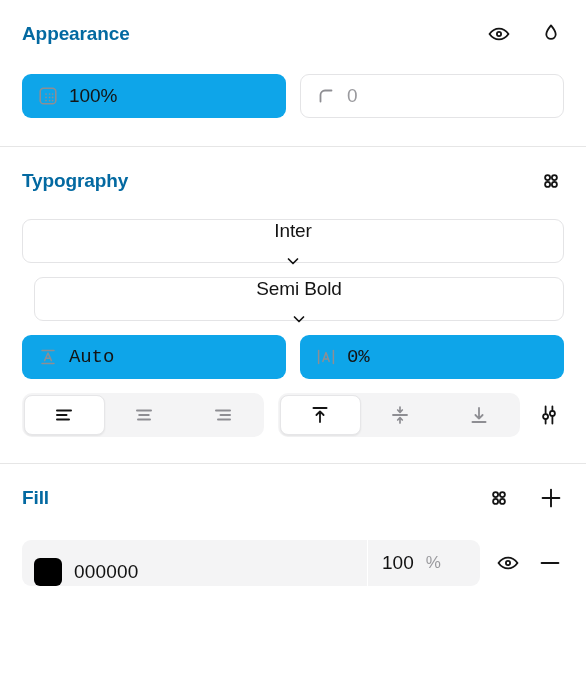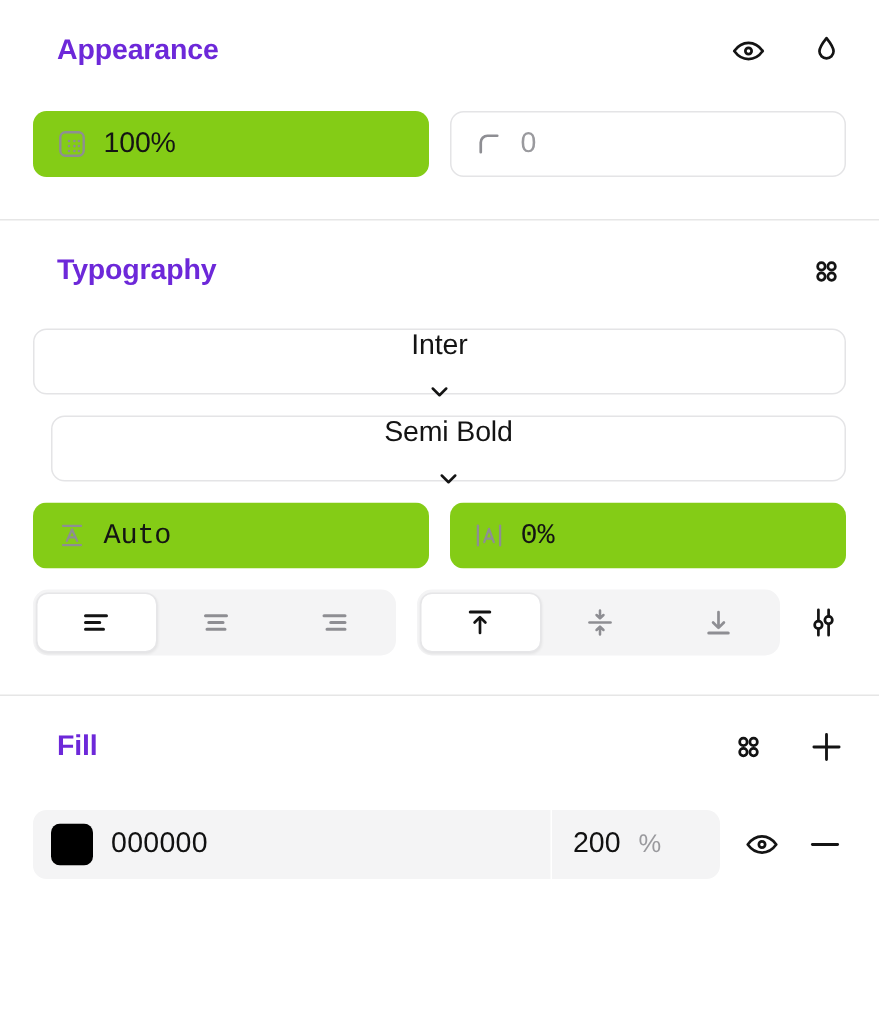--- a/index.html
+++ b/index.html
@@ -12,38 +12,38 @@
   }
   .panel { width: 586px; height: 680px; position: relative; }
 
   
   .section { padding: 0 22px; }
   .section-header {
     display: flex; align-items: center; justify-content: space-between;
     height: 44px;
   }
   .section-title {
-    font-size: 19px; font-weight: 700; letter-spacing: -0.1px; color: #6d28d9; margin-left: 16px;
+    font-size: 19px; font-weight: 700; letter-spacing: -0.1px; color: #0369a1;
   }
   .header-actions { display: flex; align-items: center; gap: 26px; }
   .icon-btn {
     width: 26px; height: 26px;
     display: flex; align-items: center; justify-content: center;
     cursor: pointer; background: none; border: none;
   }
   .divider { height: 1px; background: #e6e6e6; width: 100%; }
 
   
   .row { display: flex; align-items: center; gap: 14px; }
   .field {
     height: 44px; border-radius: 9px;
     display: flex; align-items: center; gap: 10px;
     padding: 0 14px;
     font-size: 19px; color: #141414;
-    background: #84cc16; border: 1px solid transparent;
+    background: #0ea5e9; border: 1px solid transparent;
   }
   .field.outline { background: #ffffff; border: 1px solid #e4e4e6; }
   .field .val { font-size: 19px; letter-spacing: -0.1px; }
   .field .val.muted { color: #9a9a9e; }
   .flex1 { flex: 1 1 0; min-width: 0; }
 
   .select {
     justify-content: space-between;
     flex-direction: column;
   }
@@ -75,21 +75,21 @@
   }
   .seg .opt.active {
     background: #ffffff; border: 1px solid #e6e6e8;
     box-shadow: 0 1px 2px rgba(0,0,0,0.07);
   }
 
   
   .fill-row { display: flex; align-items: center; gap: 14px; }
   .fill-field {
     flex: 1 1 0; height: 46px; background: #f4f4f5; border-radius: 9px;
-    display: flex; align-items: center;
+    display: flex; align-items: flex-end;
   }
   .swatch-wrap { display: flex; align-items: center; gap: 12px; padding: 0 12px; flex: 1 1 auto; }
   .swatch {
     width: 28px; height: 28px; border-radius: 6px; border: 1px solid rgba(0,0,0,0.08);
     cursor: pointer;
   }
   .hex { font-size: 19px; letter-spacing: 0.2px; }
   .sep { width: 1px; height: 46px; background: #ffffff; }
   .opacity-cell {
     width: 112px; height: 46px; display: flex; align-items: center;
@@ -303,21 +303,21 @@
     </div>
 
     <div class="fill-row" style="margin-top:20px;">
       <div class="fill-field">
         <div class="swatch-wrap">
           <span class="swatch" style="background:#000000;"></span>
           <span class="hex">000000</span>
         </div>
         <div class="sep"></div>
         <div class="opacity-cell">
-          <span class="num">200</span>
+          <span class="num">100</span>
           <span class="pct">%</span>
         </div>
       </div>
       <div class="icon-btn" style="width:28px;">
         <span>
           <svg width="24" height="24" viewBox="0 0 24 24">
             <path class="stroke" d="M2.5 12c2.6-3.6 5.9-5.4 9.5-5.4S18.9 8.4 21.5 12c-2.6 3.6-5.9 5.4-9.5 5.4S5.1 15.6 2.5 12z"></path>
             <circle class="stroke" cx="12" cy="12" r="2.1"></circle>
           </svg>
         </span>

